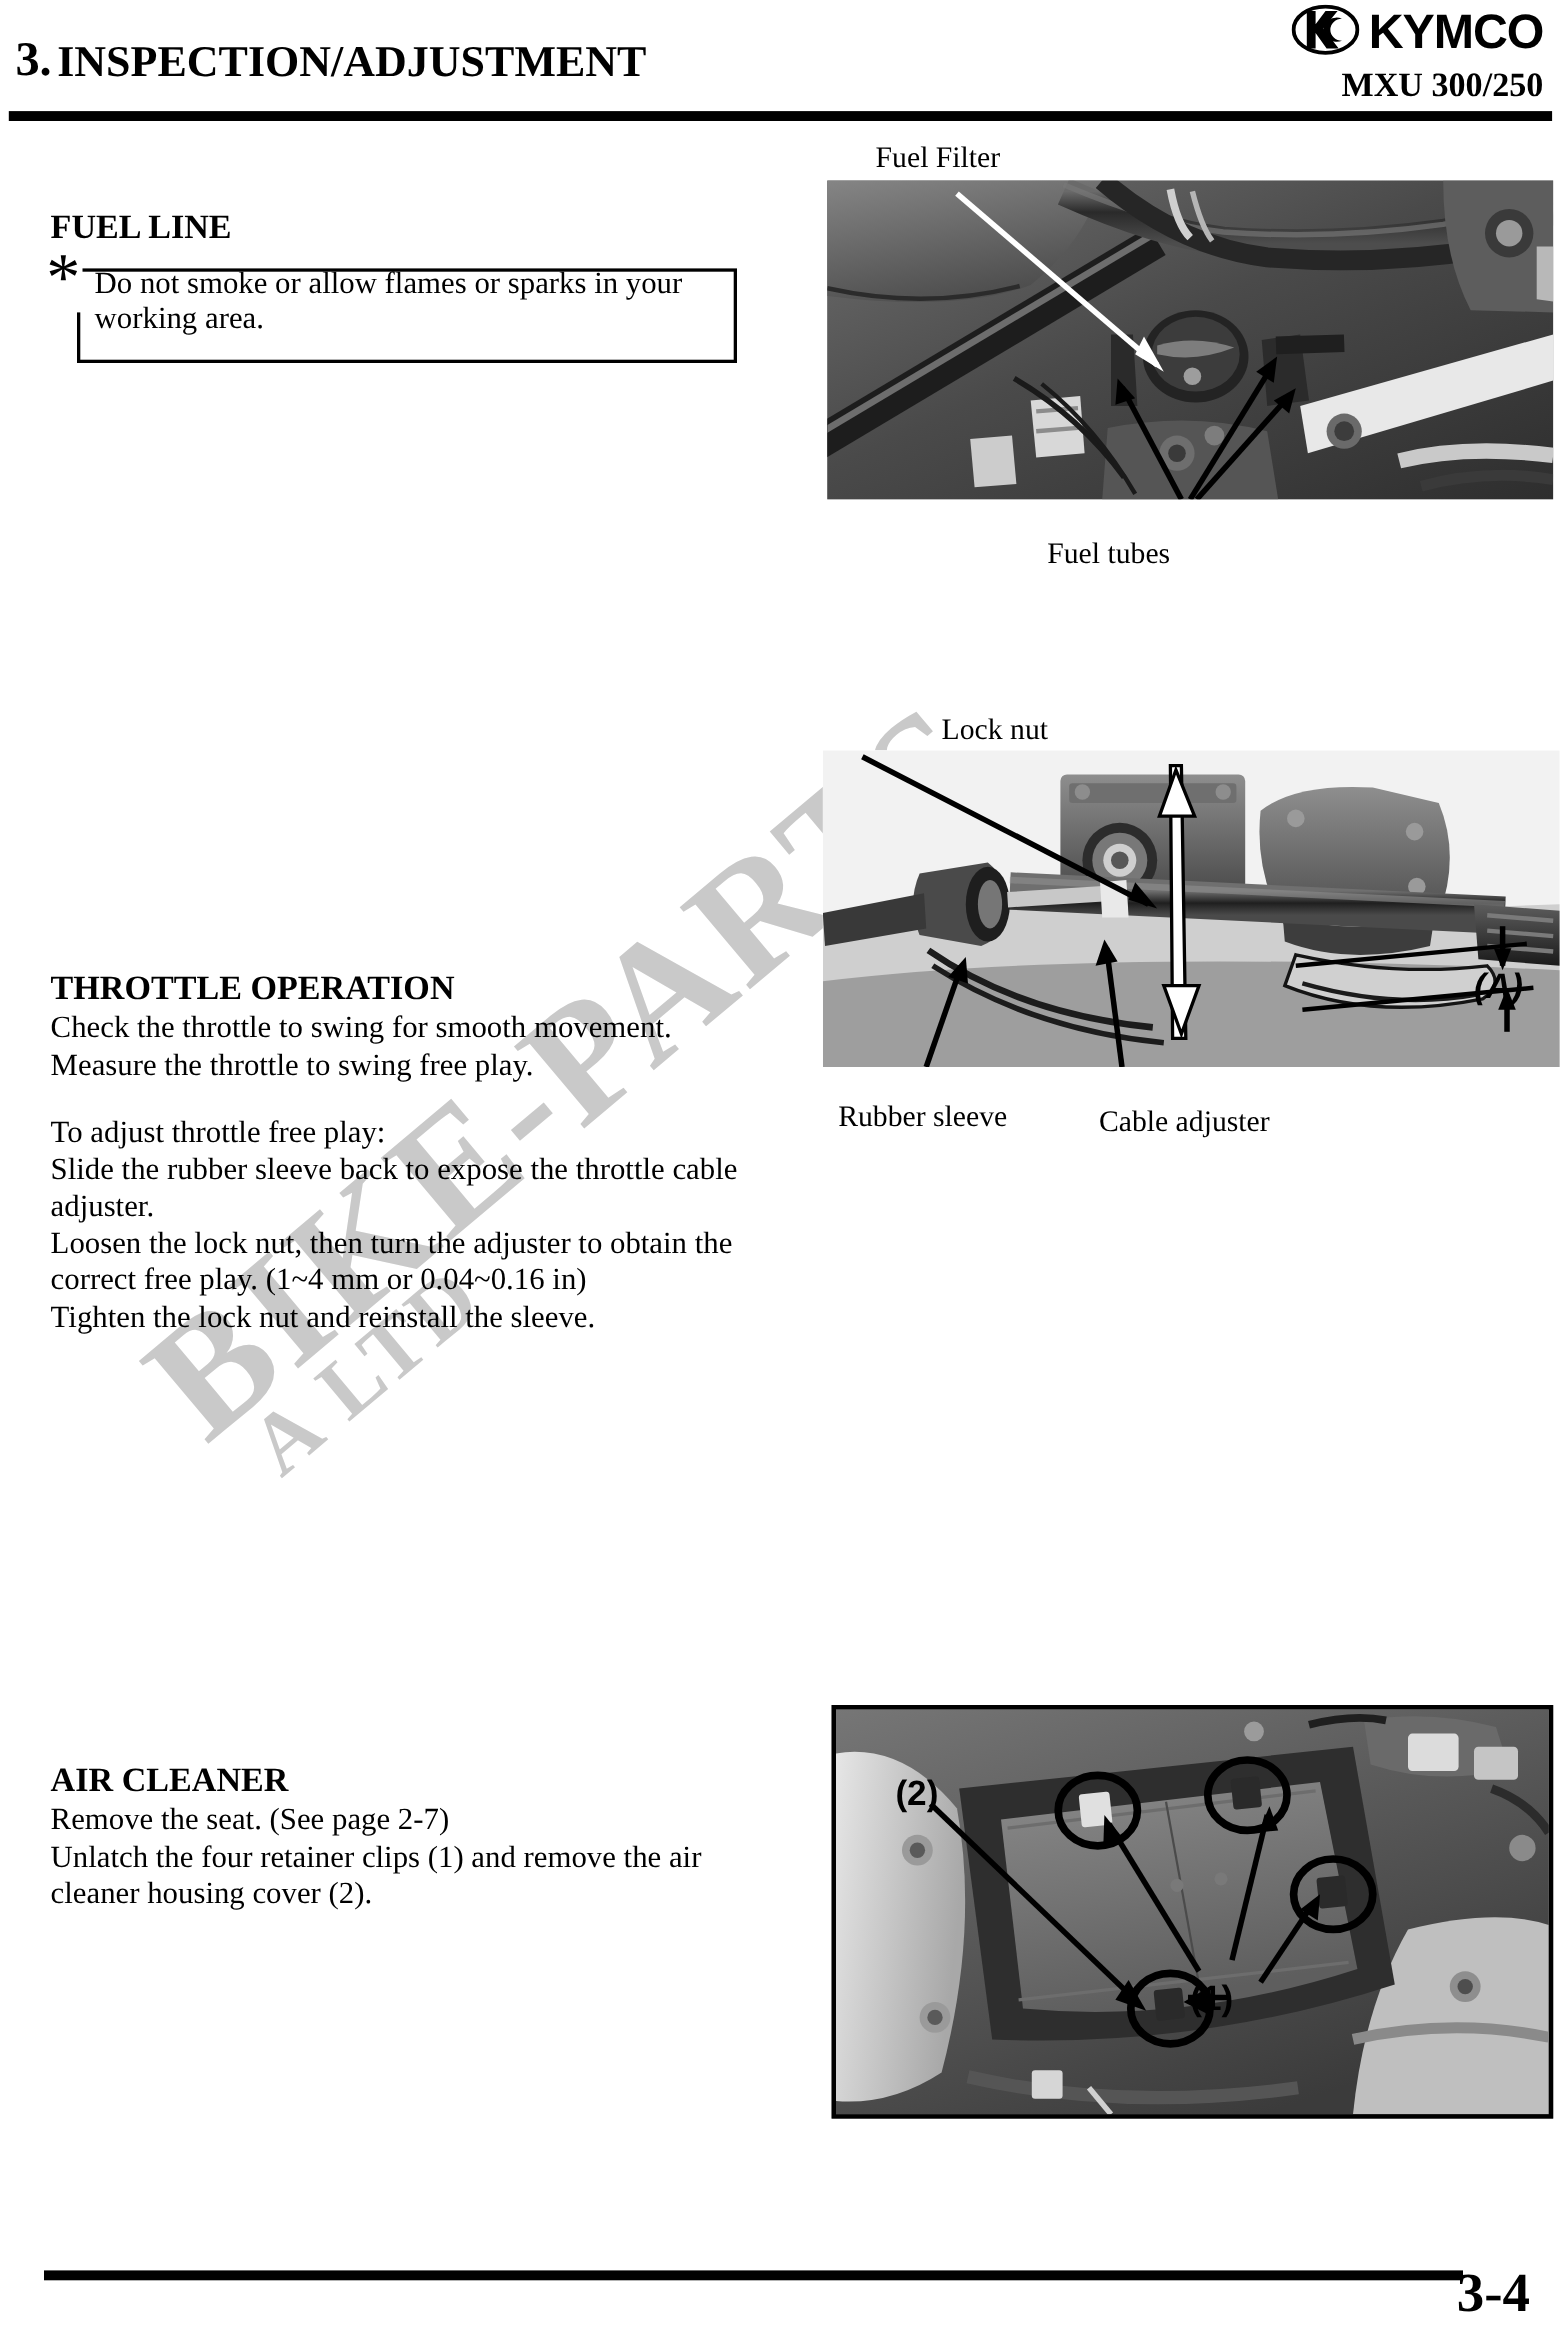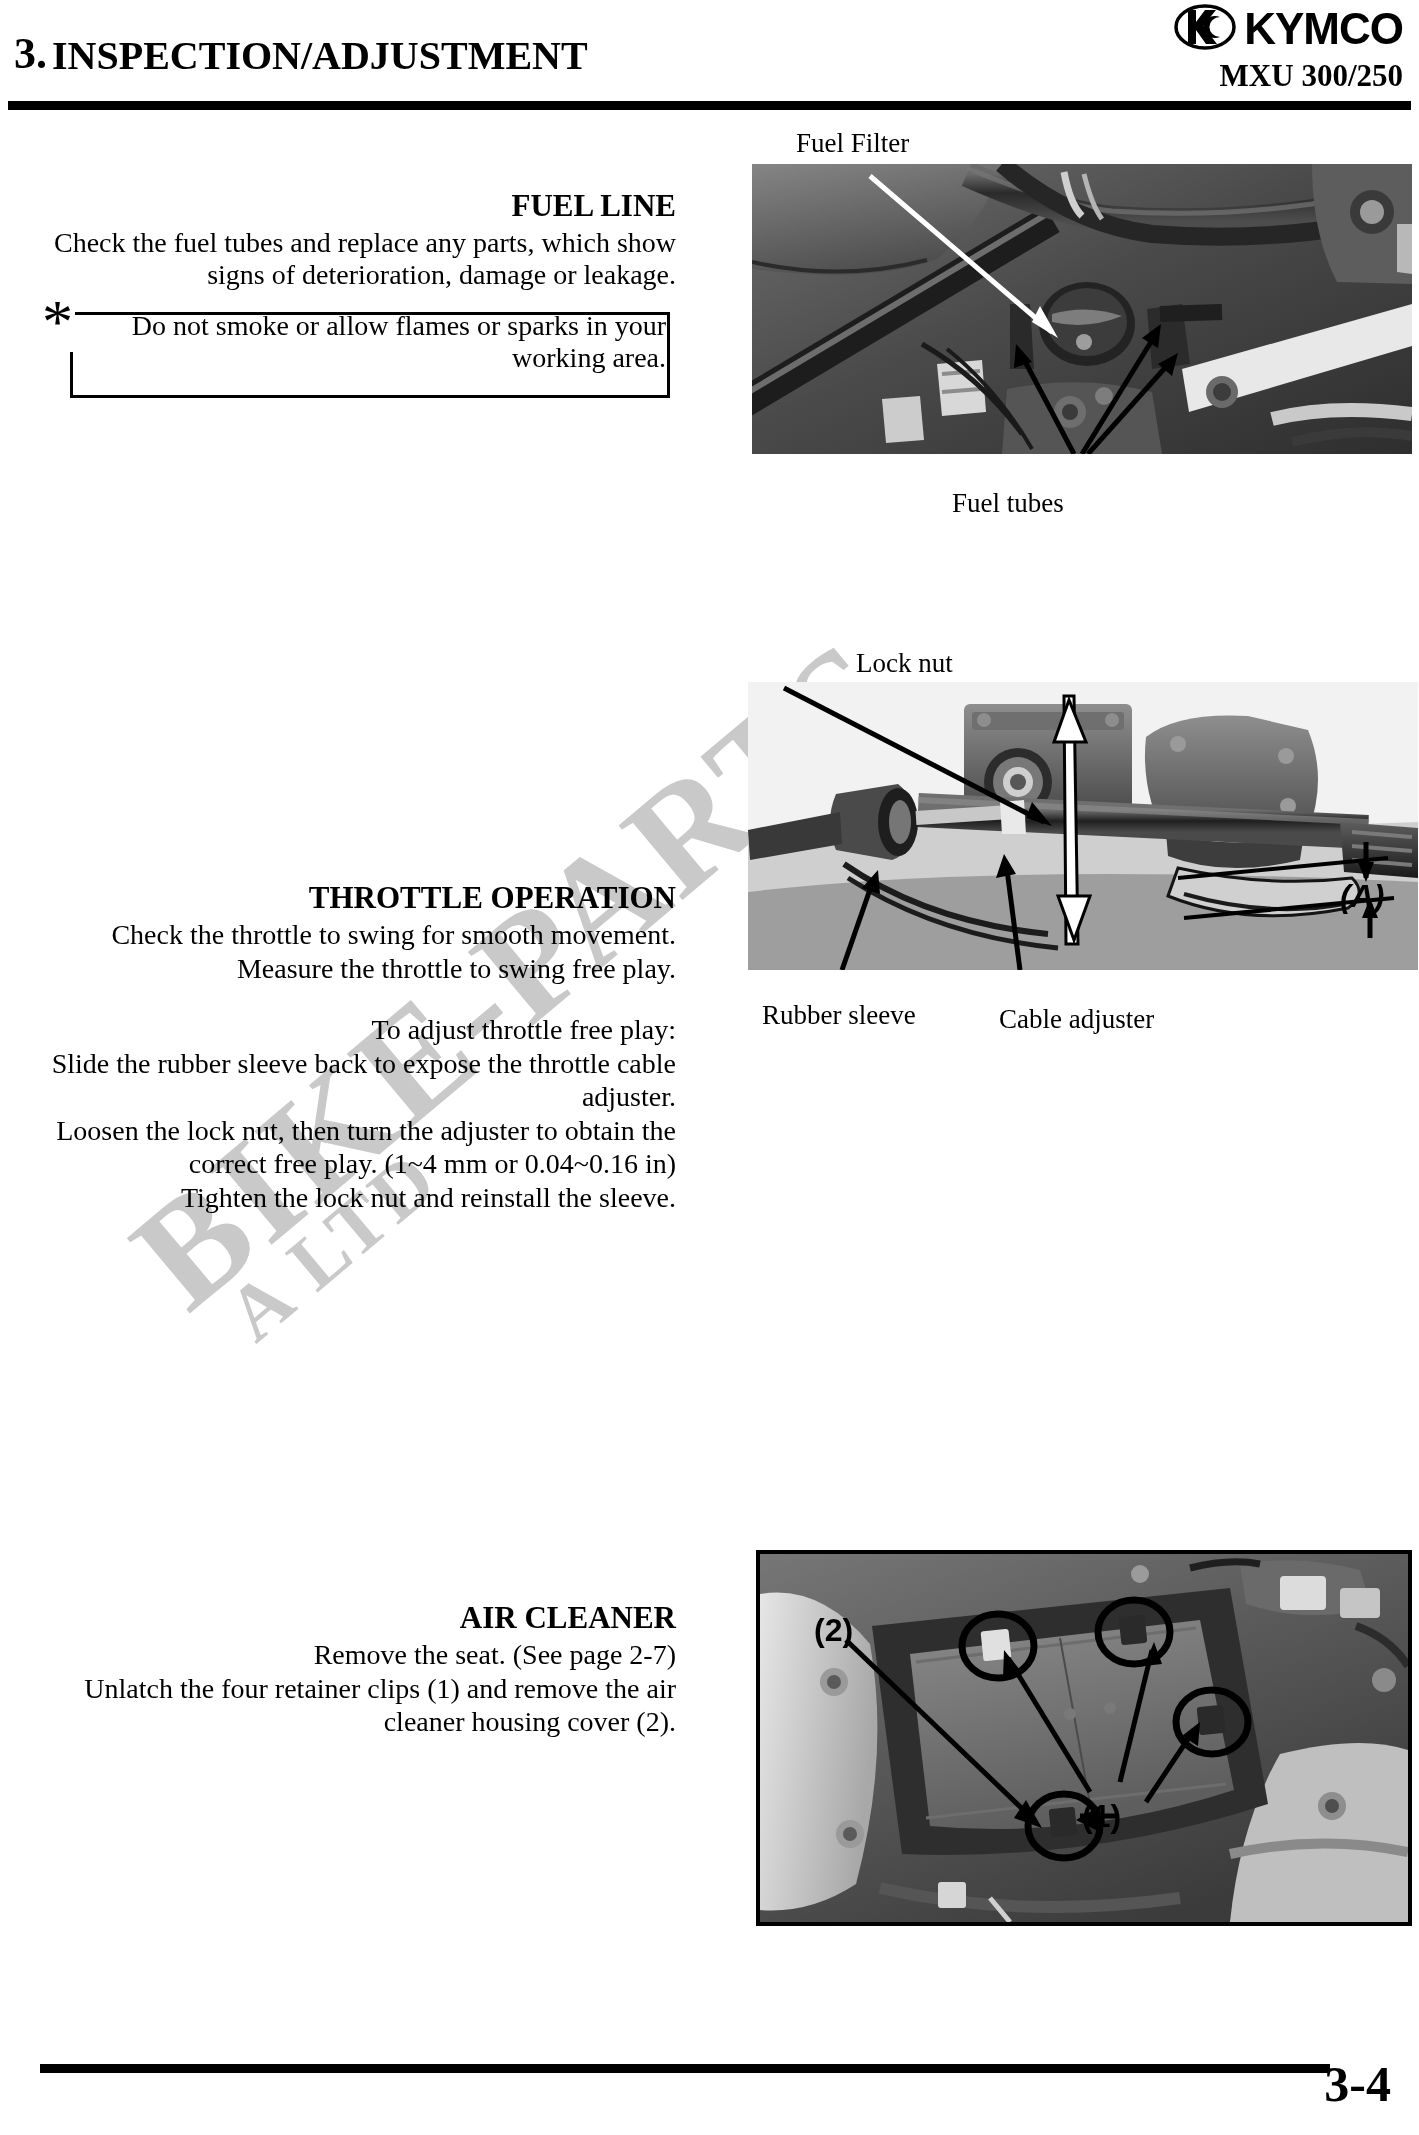--- a/index.html
+++ b/index.html
@@ -111,21 +111,20 @@
     height: 9px;
     background: #000000;
   }
 
   
   .col-left {
     position: absolute;
     left: 46px;
     width: 630px;
     z-index: 4;
-    text-align: right;
   }
   h2.sec {
     font-size: 31px;
     font-weight: bold;
     margin: 0 0 3px 0;
     letter-spacing: 0px;
   }
   h3.subsec {
     font-size: 27px;
     font-weight: bold;
@@ -254,21 +253,20 @@
         <span class="brand-name">KYMCO</span>
       </div>
       <div class="model-name">MXU 300/250</div>
     </div>
 
     <div class="header-rule"></div>
   </div>
 
   <div class="col-left" style="top:188px;">
     <h2 class="sec">FUEL LINE</h2>
-    <p class="body">Check the fuel tubes and replace any parts, which show signs of deterioration, damage or leakage.</p>
 
     <div class="warn-wrap">
       <div class="warn-box"></div>
       <div class="warn-star">*</div>
       <div class="warn-text">Do not smoke or allow flames or sparks in your working area.</div>
     </div>
   </div>
 
   <div class="col-left" style="top:880px;">
     <h2 class="sec">THROTTLE OPERATION</h2>

